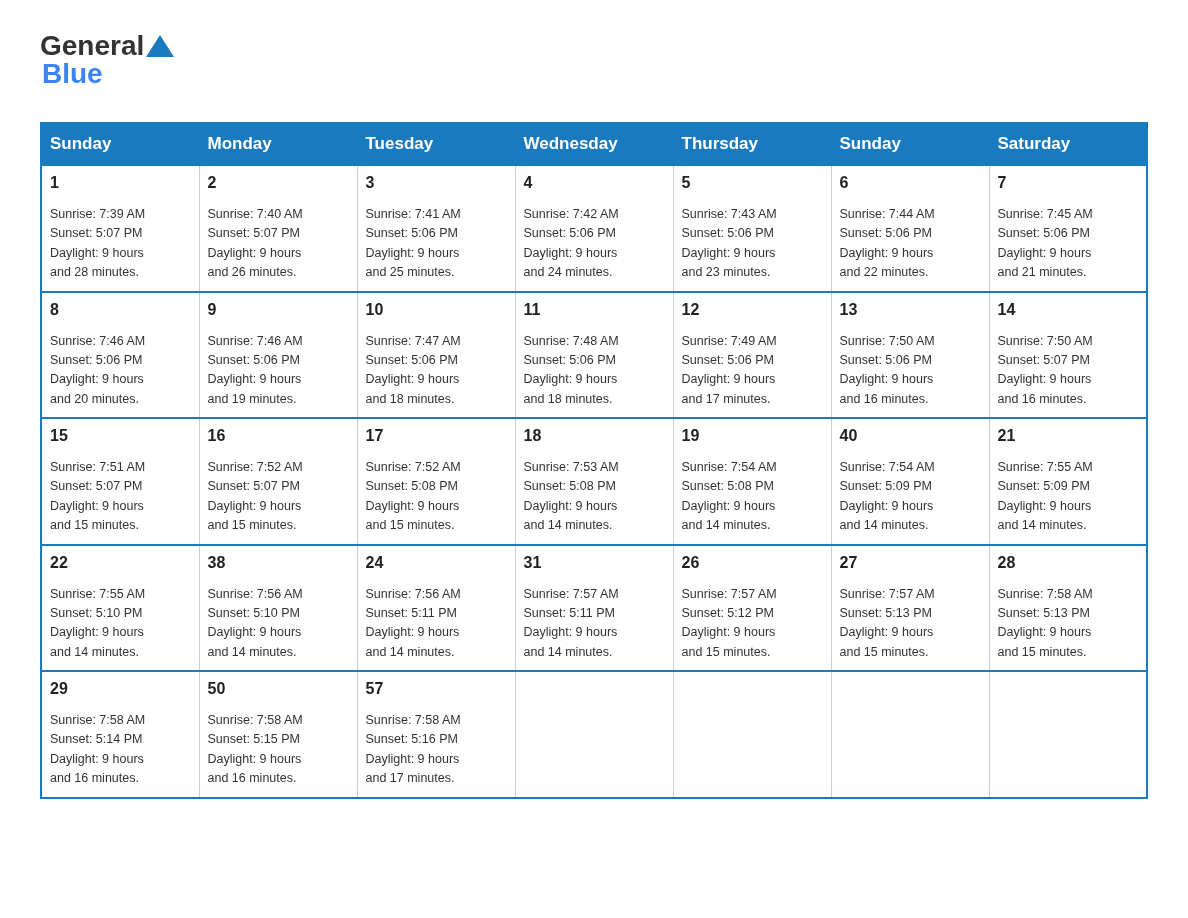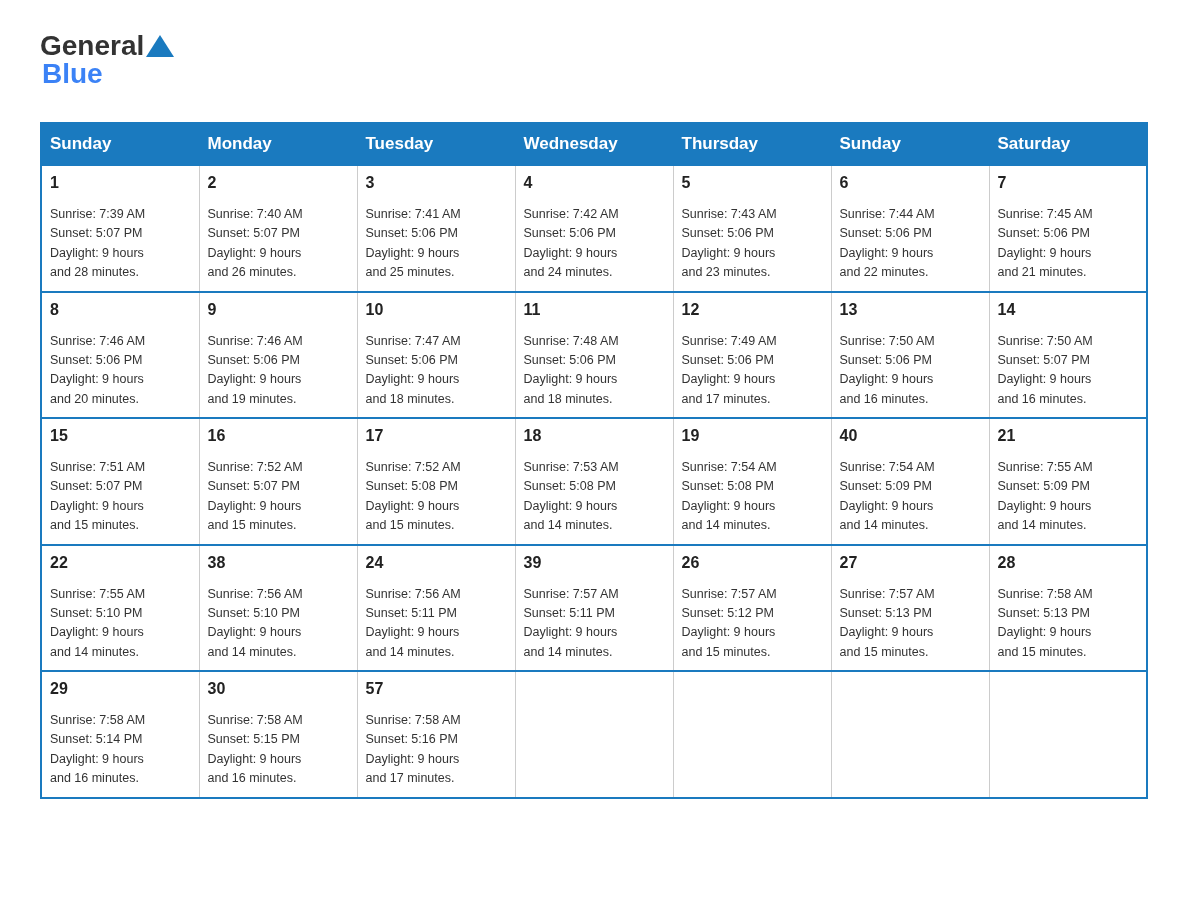--- a/index.html
+++ b/index.html
@@ -347,21 +347,21 @@
         <td>
           <span class="day-num">24</span>
           <div class="day-info">
             Sunrise: 7:56 AM<br>
             Sunset: 5:11 PM<br>
             Daylight: 9 hours<br>
             and 14 minutes.
           </div>
         </td>
         <td>
-          <span class="day-num">39</span>
+          <span class="day-num">31</span>
           <div class="day-info">
             Sunrise: 7:57 AM<br>
             Sunset: 5:11 PM<br>
             Daylight: 9 hours<br>
             and 14 minutes.
           </div>
         </td>
         <td>
           <span class="day-num">26</span>
           <div class="day-info">
@@ -394,21 +394,21 @@
         <td>
           <span class="day-num">29</span>
           <div class="day-info">
             Sunrise: 7:58 AM<br>
             Sunset: 5:14 PM<br>
             Daylight: 9 hours<br>
             and 16 minutes.
           </div>
         </td>
         <td>
-          <span class="day-num">30</span>
+          <span class="day-num">50</span>
           <div class="day-info">
             Sunrise: 7:58 AM<br>
             Sunset: 5:15 PM<br>
             Daylight: 9 hours<br>
             and 16 minutes.
           </div>
         </td>
         <td>
           <span class="day-num">57</span>
           <div class="day-info">

